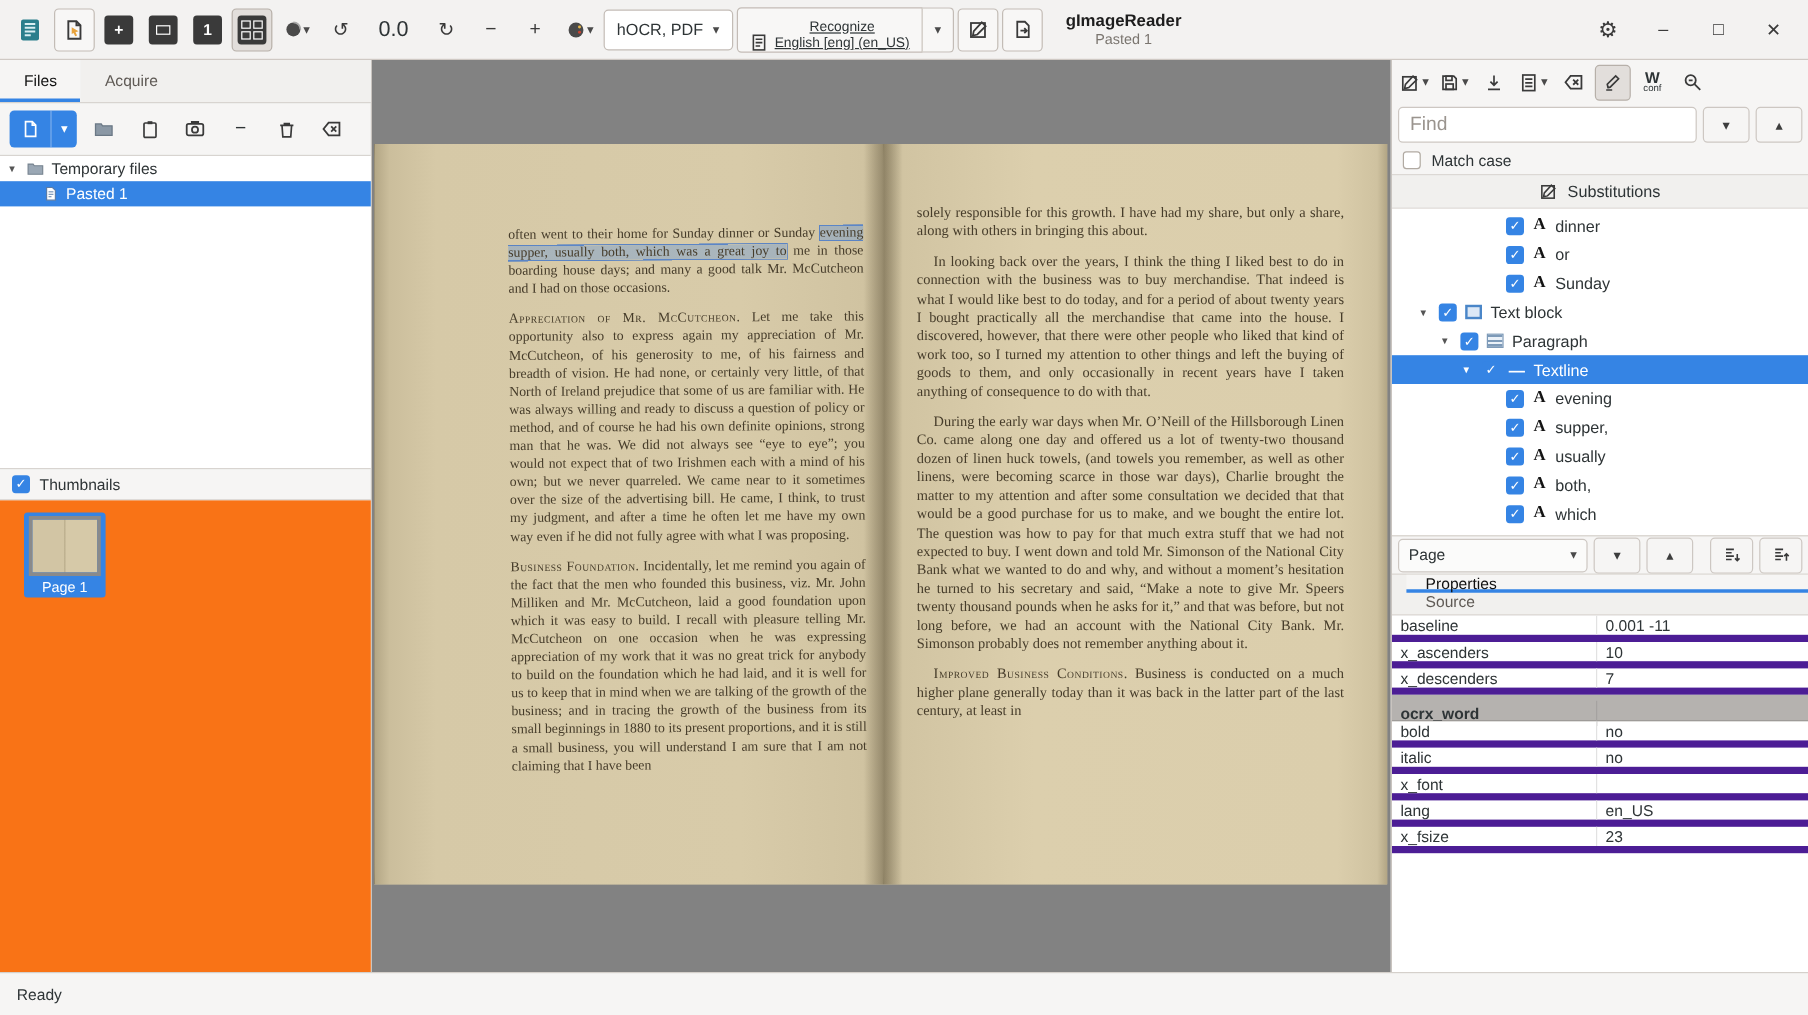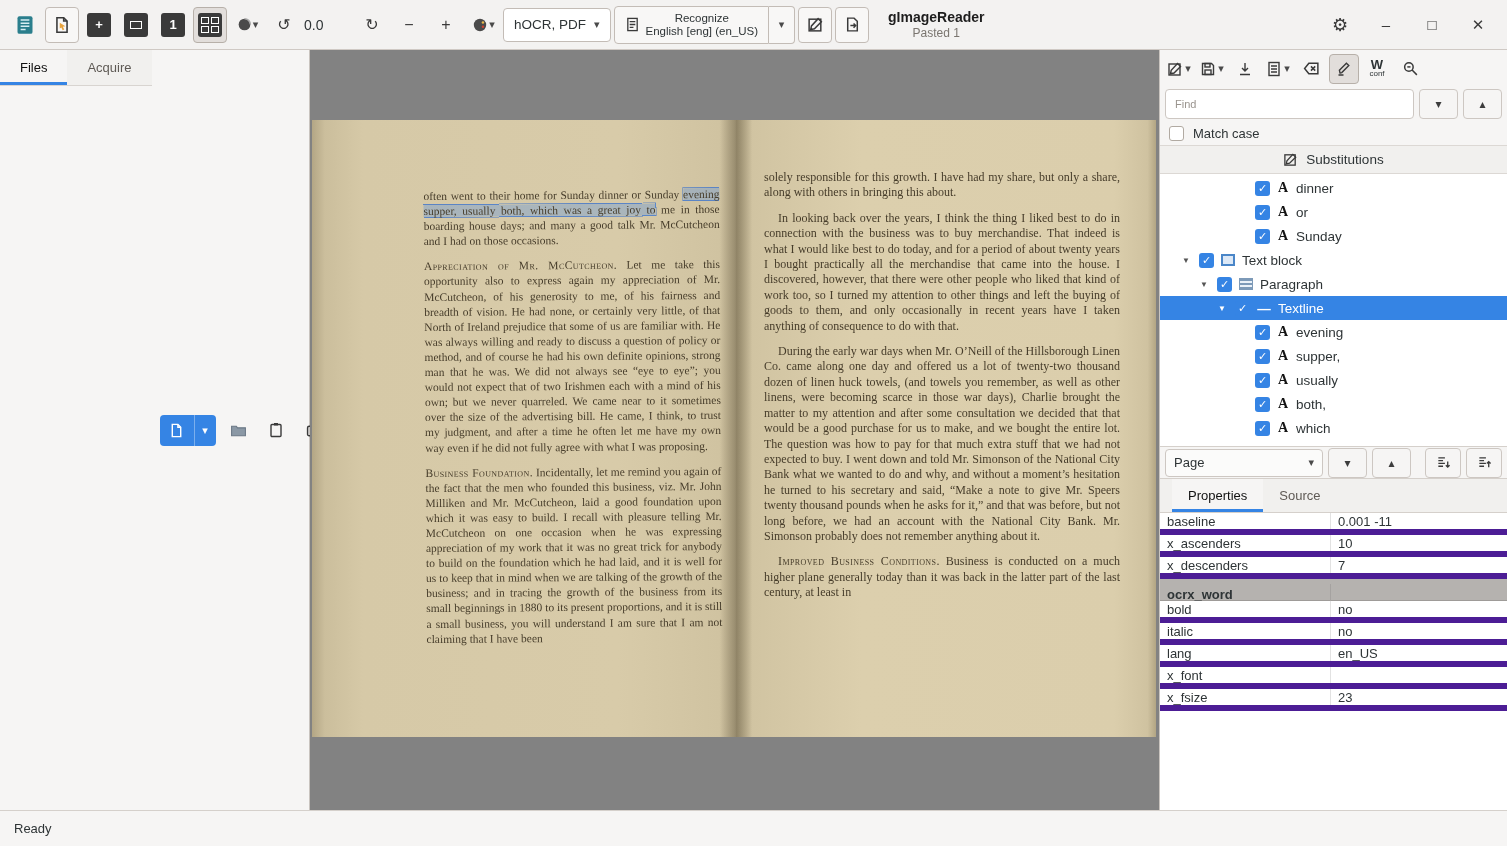--- a/index.html
+++ b/index.html
@@ -13,39 +13,39 @@
             border-bottom:1px solid #cfc9c4; display:flex; align-items:center; gap:3px; padding:0 8px; }
   .tb-btn { height:36px; min-width:34px; display:flex; align-items:center; justify-content:center;
             border-radius:4px; border:1px solid transparent; color:#3a3a3a; font-size:16px; }
   .tb-btn.bordered { border:1px solid #c3bcb6; background:#f8f7f6; }
   .tb-btn.activeT { border:1px solid #b7b0a9; background:#e2dedb; }
   .dark-sq { width:24px; height:24px; background:#3a3a3a; border-radius:3px; color:#fff; display:flex;
              align-items:center; justify-content:center; font-size:13px; font-weight:bold; }
   .dark-sq .rect { width:12px; height:8px; border:1.5px solid #fff; }
   .grid4 { display:grid; grid-template-columns:8px 8px; gap:2px; }
   .grid4 span { width:8px; height:7px; border:1.5px solid #fff; }
-  .spin { width:48px; height:28px; border:none; background:transparent; font-size:14px; text-align:left;
+  .spin { width:48px; height:28px; border:none; background:transparent; font-size:18px; text-align:center;
           font-family:"Liberation Sans", sans-serif; color:#2e3436; }
   .combo { display:flex; align-items:center; gap:8px; background:#fff; border:1px solid #c3bcb6;
            border-radius:4px; height:34px; padding:0 10px; font-size:13.5px; }
   .chev { font-size:11px; color:#4a4a4a; }
-  .recog { display:flex; align-items:center; gap:6px; border:1px solid #c3bcb6; background:#f8f7f6;
-           border-radius:4px 0 0 4px; height:38px; padding:0 10px; }
+  .recog { display:flex; align-items:flex-end; gap:6px; border:1px solid #c3bcb6; background:#f8f7f6;
+           border-radius:4px 0 0 4px; height:38px; padding:0 10px;text-decoration:underline; }
   .recog-txt { text-align:center; font-size:11.5px; line-height:13px; color:#2e3436; }
   .recog-chev { width:26px; height:38px; border:1px solid #c3bcb6; border-left:none; border-radius:0 4px 4px 0;
                 background:#f8f7f6; display:flex; align-items:center; justify-content:center; }
   .title-wrap { margin-left:16px; text-align:center; line-height:16px; }
   .title-main { font-weight:bold; font-size:14px; color:#1d1d1d; }
   .title-sub { font-size:12px; color:#7a756f; }
   .win-ctrl { display:flex; align-items:center; gap:20px; margin-left:auto; padding-right:8px; font-size:15px; color:#3a3a3a; }
   .win-ctrl > div { width:26px; height:26px; display:flex; align-items:center; justify-content:center; }
 
   
   .left-panel { position:absolute; left:0; top:50px; width:310px; bottom:36px; background:#f6f5f4;
-                border-right:1px solid #c9c4bf; display:flex; flex-direction:row; }
+                border-right:1px solid #c9c4bf; display:flex; flex-direction:column; }
   .lp-tabs { display:flex; height:36px; border-bottom:1px solid #d8d4d0; background:#f1f0ee; }
   .lp-tab { padding:0 20px; display:flex; align-items:center; color:#5f5a55; }
   .lp-tab.active { color:#111; background:#f6f5f4; box-shadow:inset 0 -3px 0 #3584e4; }
   .lp-toolbar { display:flex; gap:7px; padding:6px 8px; align-items:center; }
   .split-btn { display:flex; background:#3584e4; border-radius:4px; overflow:hidden; height:31px; }
   .split-main { width:34px; display:flex; align-items:center; justify-content:center; }
   .split-chev { width:22px; display:flex; align-items:center; justify-content:center; color:#fff;
                 border-left:1px solid rgba(255,255,255,.35); font-size:11px; }
   .lp-ibtn { width:31px; height:31px; display:flex; align-items:center; justify-content:center; border-radius:4px; }
   .ltree { background:#fff; border-top:1px solid #d8d4d0; border-bottom:1px solid #d8d4d0; height:262px; }
@@ -86,21 +86,21 @@
   .right-panel { position:absolute; left:1159px; top:50px; width:348px; bottom:36px; background:#f6f5f4;
                  border-left:1px solid #c9c4bf; display:flex; flex-direction:column; }
   .rp-toolbar { display:flex; align-items:center; height:37px; padding:0 4px; gap:3px; }
   .rp-btn { height:30px; min-width:30px; padding:0 2px; display:flex; align-items:center; justify-content:center;
             gap:2px; border-radius:4px; border:1px solid transparent; }
   .rp-btn.activeT { border:1px solid #b7b0a9; background:#e2dedb; }
   .wconf { text-align:center; line-height:9px; font-size:13px; font-weight:bold; }
   .wconf small { font-size:8px; font-weight:normal; display:block; }
   .frow { display:flex; gap:5px; padding:2px 5px; align-items:center; }
   .tinput { flex:1; height:30px; background:#fff; border:1px solid #cdc7c2; border-radius:4px; padding:0 9px;
-            font-size:11px; font-family:"Liberation Sans", sans-serif; color:#000000; }
+            font-size:16px; font-family:"Liberation Sans", sans-serif; color:#000000; }
   .tinput::placeholder { color:#9a948e; }
   .sq-btn { width:39px; height:30px; background:#f6f5f4; border:1px solid #cdc7c2; border-radius:4px;
             display:flex; align-items:center; justify-content:center; color:#3d3d3d; font-size:12px; }
   .match-row { display:flex; gap:9px; align-items:center; padding:5px 9px 4px; }
   .subst-btn { height:29px; display:flex; align-items:center; justify-content:center; gap:8px;
                background:#f1f0ee; border-top:1px solid #dcd8d4; border-bottom:1px solid #dcd8d4; font-size:13.5px; }
   .rp-tree { background:#fff; height:272px; overflow:hidden; padding-top:2px; }
   .tree-row { height:24px; display:flex; align-items:center; gap:7px; font-size:13.5px; }
   .t-ind0 { padding-left:22px; } .t-ind1 { padding-left:40px; } .t-ind2 { padding-left:58px; } .t-ind3 { padding-left:95px; }
   .tree-row.sel { background:#3584e4; color:#fff; }
@@ -108,21 +108,21 @@
   .w-ic { font-family:"Liberation Serif", serif; font-weight:bold; font-size:14px; color:#141414; width:12px; text-align:center; }
   .blk-ic { width:14px; height:12px; border:2px solid #4a86c8; background:#dce8f6; }
   .par-ic { width:14px; height:12px; border:1px solid #7d9ab8;
             background:repeating-linear-gradient(to bottom,#7d9ab8 0 2px, #eaf1f8 2px 4px); }
   .dash-ic { width:14px; text-align:center; font-weight:bold; }
   .page-row { display:flex; gap:5px; padding:2px 5px; align-items:center; height:33px; background:#f6f5f4;
               border-top:1px solid #d5d0cb; border-bottom:1px solid #d5d0cb; }
   .page-combo { width:158px; height:28px; border:1px solid #cdc7c2; border-radius:4px; background:#fbfbfa;
                 display:flex; align-items:center; padding:0 8px; }
   .page-combo .lbl { flex:1; }
-  .rp-tabs { display:flex; height:34px; border-bottom:1px solid #d5d0cb; background:#f1f0ee; padding-left:12px; }
+  .rp-tabs { display:flex; height:34px; border-bottom:1px solid #d5d0cb; background:#f1f0ee; padding-left:12px;flex-direction:column; }
   .rp-tab { padding:0 16px; display:flex; align-items:center; color:#5f5a55; }
   .rp-tab.active { color:#111; background:#f6f5f4; box-shadow:inset 0 -3px 0 #3584e4; }
   .prop-table { flex:1; background:#fff; font-size:13px; overflow:hidden; }
   .prop-row { display:flex; height:22px; align-items:center; border-bottom:6px solid #4c1d95; }
   .prop-key { width:171px; padding-left:7px; border-right:1px solid #e2e2e2; height:100%; display:flex; align-items:center; }
   .prop-val { flex:1; padding-left:7px; }
   .prop-row.hdr { background:#b5b2af; border-bottom:1px solid #9e9b98; font-weight:bold; }
   .prop-row.hdr .prop-key { border-right:1px solid #a5a2a0;margin-top:10px; }
 
   
@@ -568,26 +568,26 @@
     </div>
     <div class="prop-row">
       <div class="prop-key">bold</div>
       <div class="prop-val">no</div>
     </div>
     <div class="prop-row">
       <div class="prop-key">italic</div>
       <div class="prop-val">no</div>
     </div>
     <div class="prop-row">
+      <div class="prop-key">x_font</div>
+      <div class="prop-val"></div>
+    </div>
+    <div class="prop-row">
       <div class="prop-key">lang</div>
       <div class="prop-val">en_US</div>
-    </div>
-    <div class="prop-row">
-      <div class="prop-key">x_font</div>
-      <div class="prop-val"></div>
     </div>
     <div class="prop-row">
       <div class="prop-key">x_fsize</div>
       <div class="prop-val">23</div>
     </div>
   </div>
 </div>
 
 <div class="statusbar">
   <span>Ready</span>

